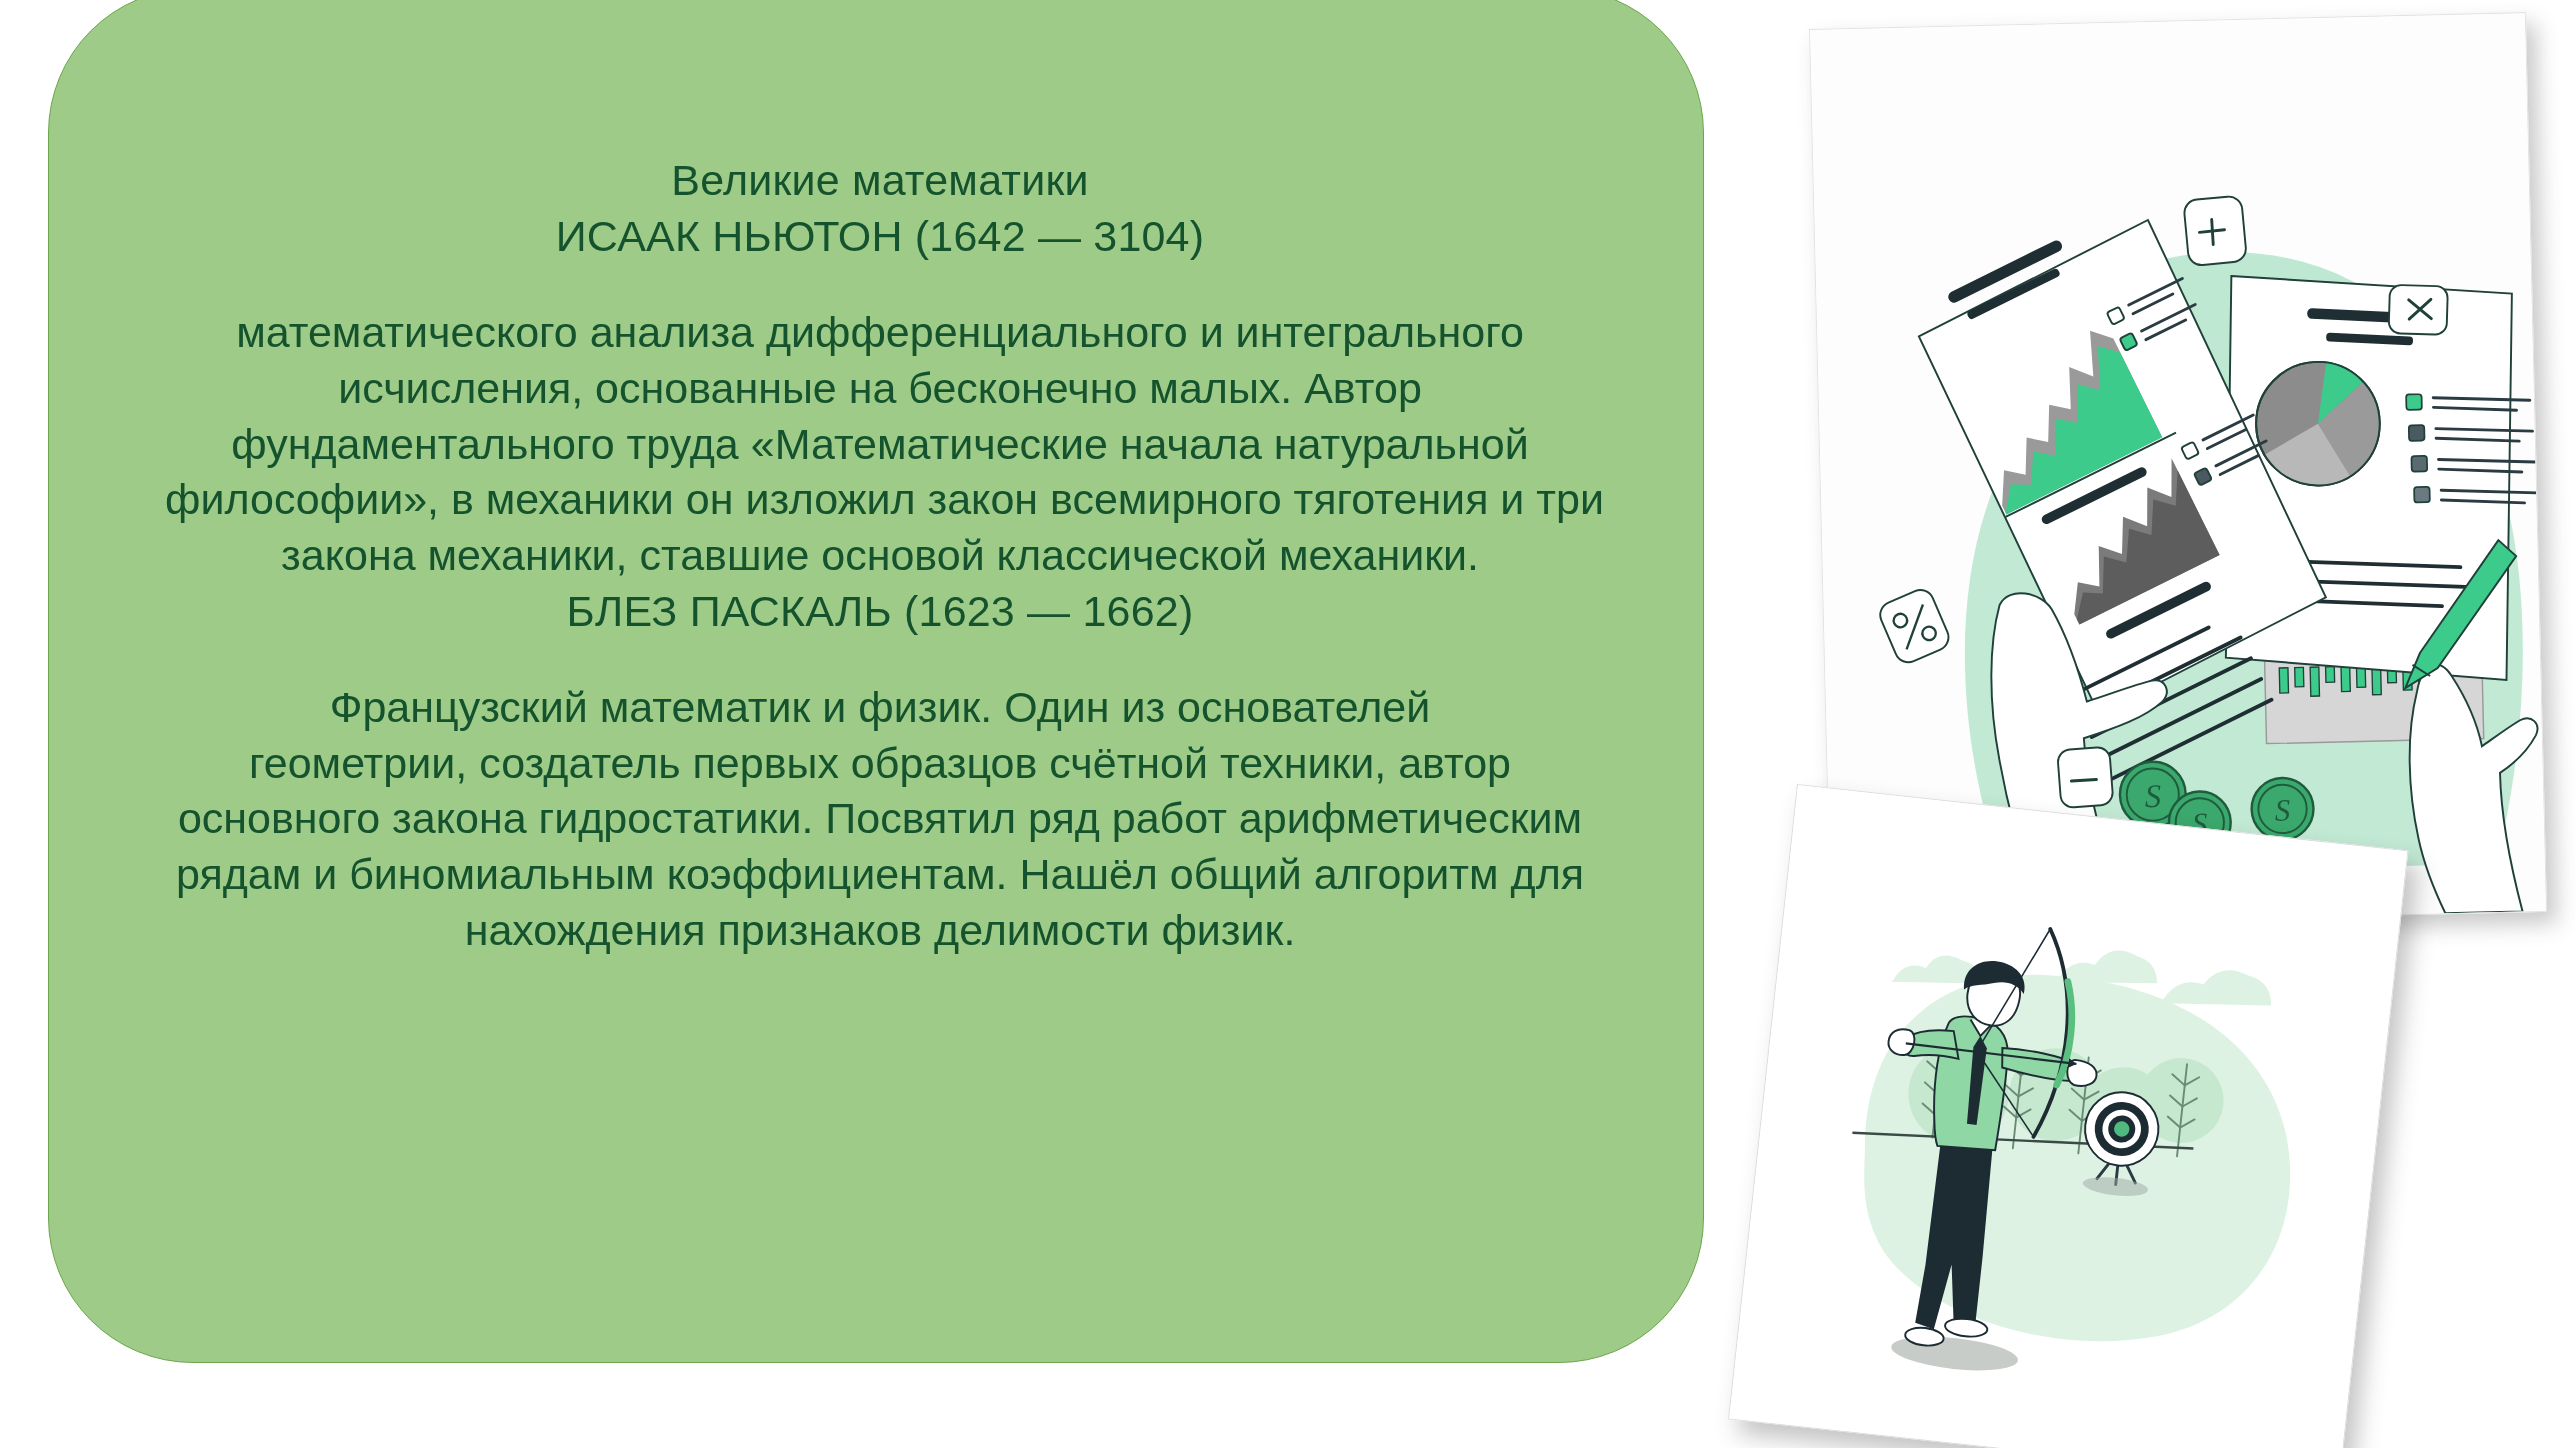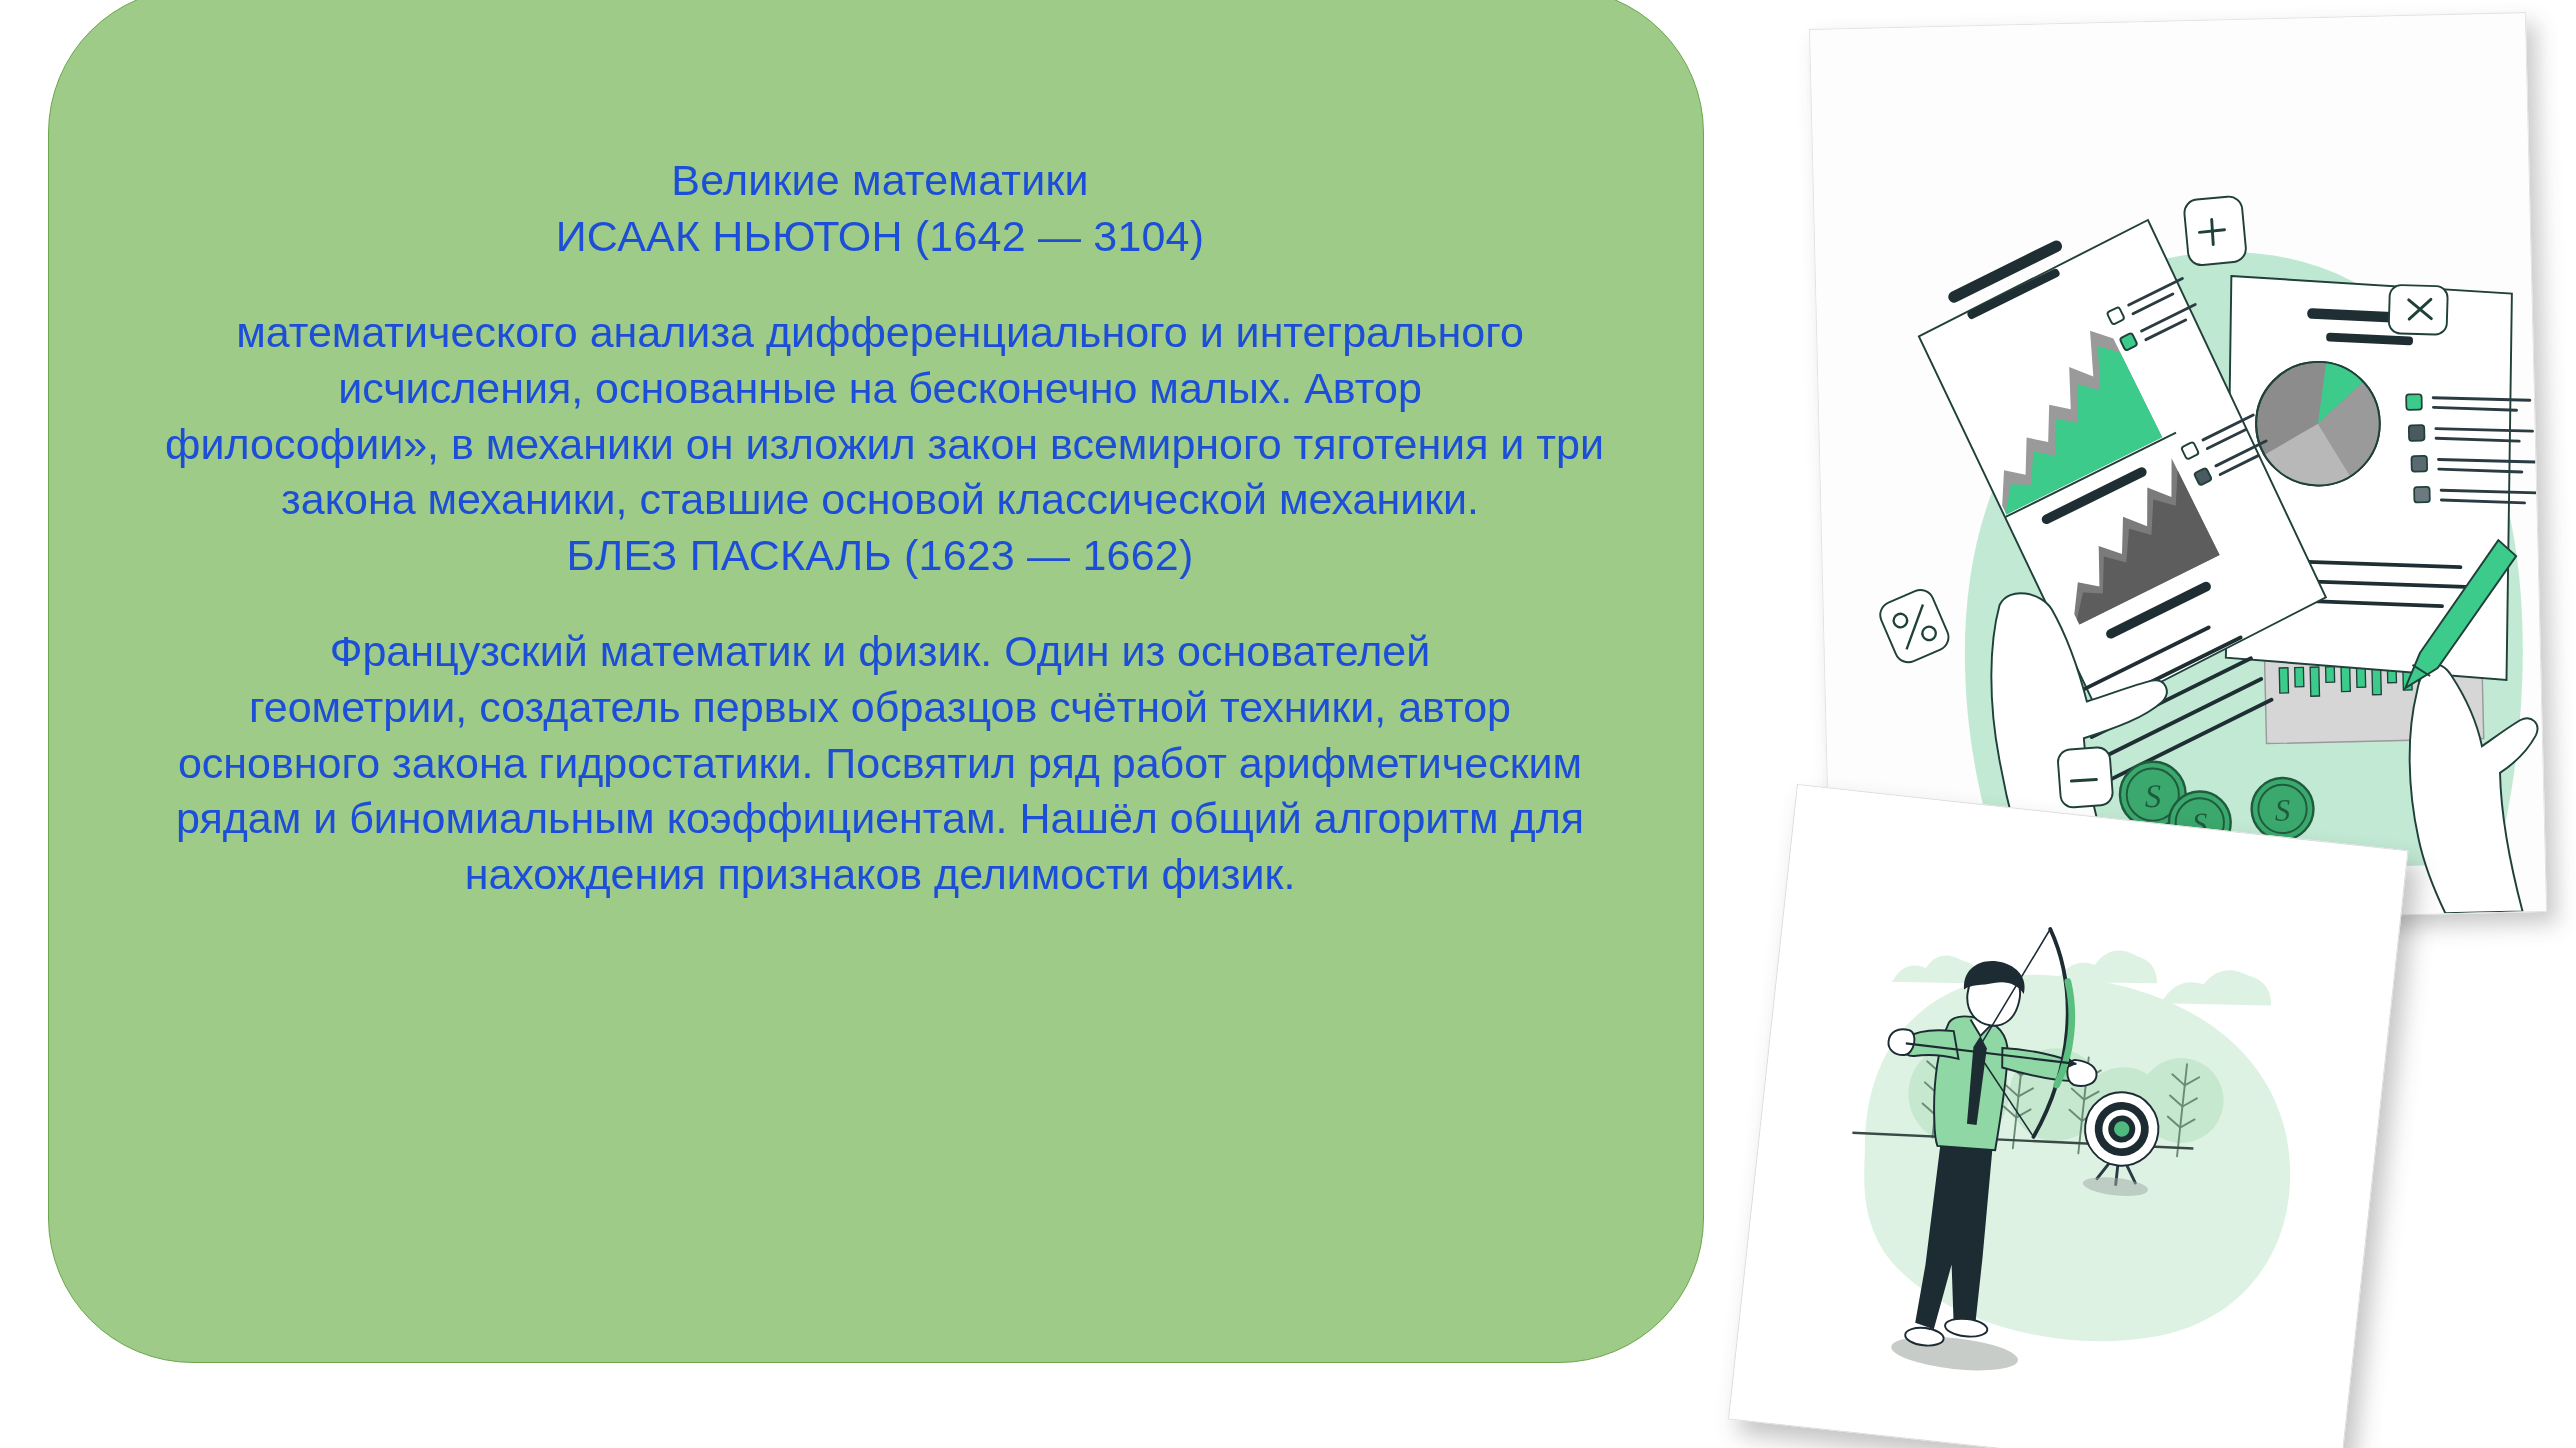--- a/index.html
+++ b/index.html
@@ -11,21 +11,21 @@
 
   
   #green-panel{
     position:absolute;left:48px;top:-11.6px;width:1656px;height:1375px;
     background:#9ecb87;border:1.9px solid #6ba64a;
     border-radius:145px;
     box-sizing:border-box;
   }
   #text-block{
     position:absolute;left:116px;top:164px;width:1430px;
-    text-align:center;color:#1d4ed8;
+    text-align:center;color:#14532d;
     font-size:43px;line-height:1.30;
   }
   .tline{display:block;white-space:pre;}
   .tline.blank{height:0.92em;}
   .tline.head{letter-spacing:0.2px;}
 
   
   .card{position:absolute;background:#ffffff;}
 
   #card-docs{
@@ -49,20 +49,21 @@
 
 <div id="slide">
 
   <div id="green-panel">
     <div id="text-block">
       <span class="tline head">Великие математики</span>
       <span class="tline head">ИСААК НЬЮТОН (1642 — 3104)</span>
       <span class="tline blank"></span>
       <span class="tline">математического анализа дифференциального и интегрального</span>
       <span class="tline">исчисления, основанные на бесконечно малых. Автор</span>
+      <span class="tline">фундаментального труда «Математические начала натуральной</span>
       <span class="tline">философии», в механики он изложил закон всемирного тяготения и три</span>
       <span class="tline">закона механики, ставшие основой классической механики.</span>
       <span class="tline head">БЛЕЗ ПАСКАЛЬ (1623 — 1662)</span>
       <span class="tline blank"></span>
       <span class="tline">Французский математик и физик. Один из основателей</span>
       <span class="tline">геометрии, создатель первых образцов счётной техники, автор</span>
       <span class="tline">основного закона гидростатики. Посвятил ряд работ арифметическим</span>
       <span class="tline">рядам и биномиальным коэффициентам. Нашёл общий алгоритм для</span>
       <span class="tline">нахождения признаков делимости физик.</span>
     </div>

